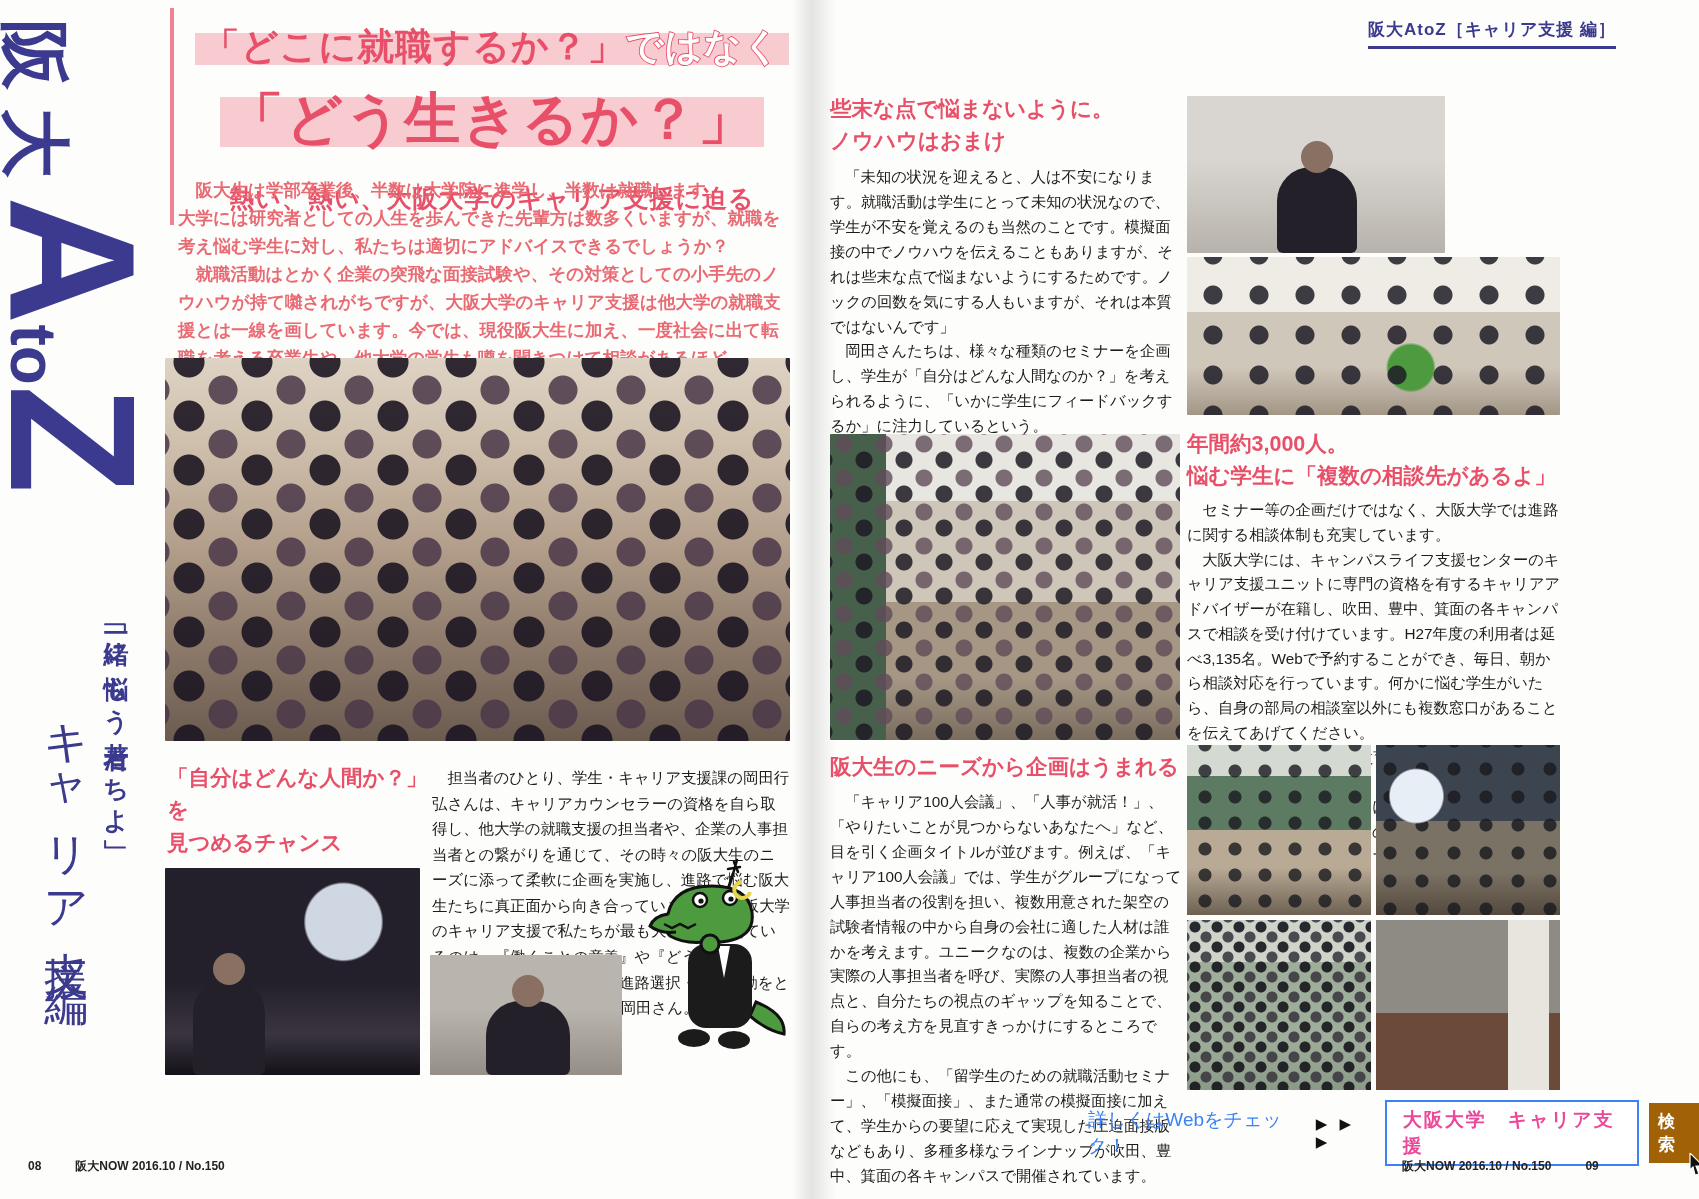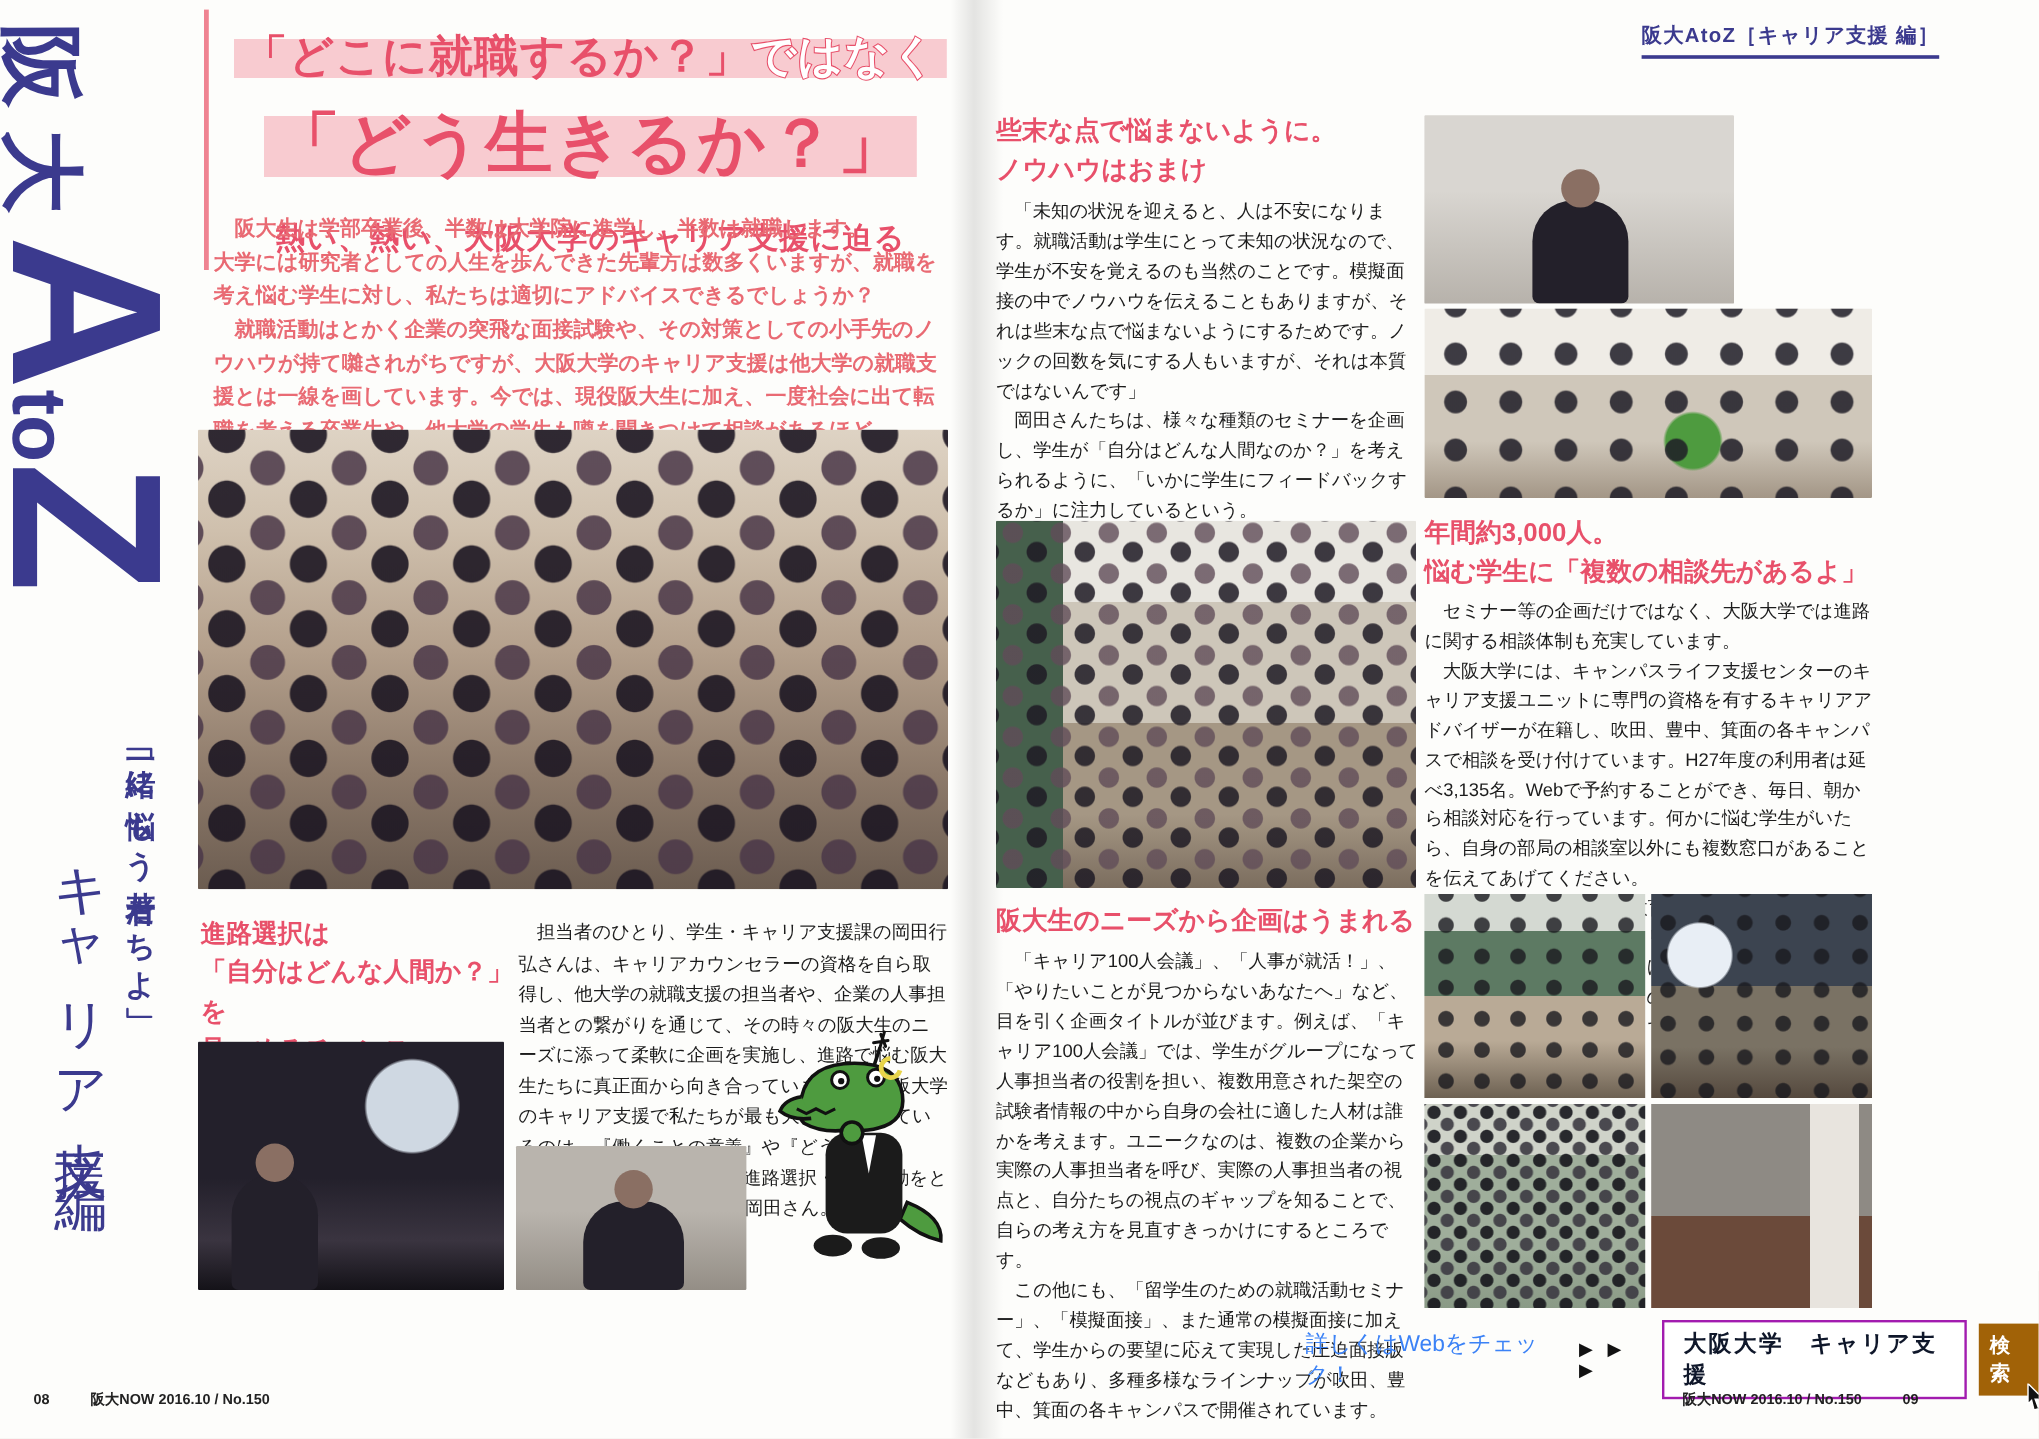--- a/index.html
+++ b/index.html
@@ -124,21 +124,21 @@
   .r1b1{position:absolute;left:830px;top:165px;width:352px;font-size:15.3px;line-height:1.63;color:#1c1c1c;}
   .r1b1 p,.r1b2 p,.r2b p{margin:0;}
   .r1h2{position:absolute;left:830px;top:752px;width:355px;font-size:21.5px;}
   .r1b2{position:absolute;left:830px;top:790px;width:352px;font-size:15.3px;line-height:1.63;color:#1c1c1c;}
   .r2h{position:absolute;left:1187px;top:428px;width:378px;font-size:21.5px;line-height:1.5;}
   .r2b{position:absolute;left:1187px;top:498px;width:375px;font-size:15.3px;line-height:1.62;color:#1c1c1c;}
   
   .webcheck{position:absolute;left:1088px;top:1100px;display:flex;align-items:center;gap:10px;}
   .wc-label{font-size:19px;font-weight:400;color:#3b82f6;}
   .wc-arrows{font-size:15px;color:#111;letter-spacing:4px;}
-  .wc-box{border:2px solid #a21caf;background:#fff;padding:5px 16px;font-size:19px;font-weight:800;color:#0f172a;letter-spacing:2px;}
+  .wc-box{border:2px solid #3b82f6;background:#fff;padding:5px 16px;font-size:19px;font-weight:800;color:#ec4899;letter-spacing:2px;}
   .wc-btn{position:relative;background:#a16207;color:#fff;padding:7px 9px;font-size:17px;font-weight:800;}
   .wc-cursor{position:absolute;right:-8px;bottom:-12px;}
   
   .footer{position:absolute;top:1158px;font-size:12px;color:#222;font-weight:600;}
   .footer .num{font-weight:800;}
   .f-left{left:28px;}
   .f-left .num{margin-right:34px;}
   .f-right{left:1402px;}
   .f-right .num{margin-left:34px;}
 </style>
@@ -166,21 +166,20 @@
   <div class="intro">
     <p>　阪大生は学部卒業後、半数は大学院に進学し、半数は就職します。</p>
     <p>大学には研究者としての人生を歩んできた先輩方は数多くいますが、就職を考え悩む学生に対し、私たちは適切にアドバイスできるでしょうか？</p>
     <p>　就職活動はとかく企業の突飛な面接試験や、その対策としての小手先のノウハウが持て囃されがちですが、大阪大学のキャリア支援は他大学の就職支援とは一線を画しています。今では、現役阪大生に加え、一度社会に出て転職を考える卒業生や、他大学の学生も噂を聞きつけて相談があるほど。</p>
     <p>　今回は、若者たちの悩みに向き合う阪大のキャリア支援の取組について紹介します。</p>
   </div>
 
   <div class="ph ph-hall"></div>
 
   <div class="lh sec-head">
-    <div>進路選択は</div>
     <div>「自分はどんな人間か？」を</div>
     <div>見つめるチャンス</div>
   </div>
   <div class="lbody">
     <p>　担当者のひとり、学生・キャリア支援課の岡田行弘さんは、キャリアカウンセラーの資格を自ら取得し、他大学の就職支援の担当者や、企業の人事担当者との繋がりを通じて、その時々の阪大生のニーズに添って柔軟に企画を実施し、進路で悩む阪大生たちに真正面から向き合っています。「大阪大学のキャリア支援で私たちが最も大事だと考えているのは、『働くことの意義』や『どう生きるか？』を考える機会として進路選択・就職活動をとらえてもらうことです」と岡田さん。</p>
   </div>
 
   <div class="ph ph-podium">
     <div class="fig" style="left:28px;bottom:0;width:72px;height:96px;"></div>
   </div>

